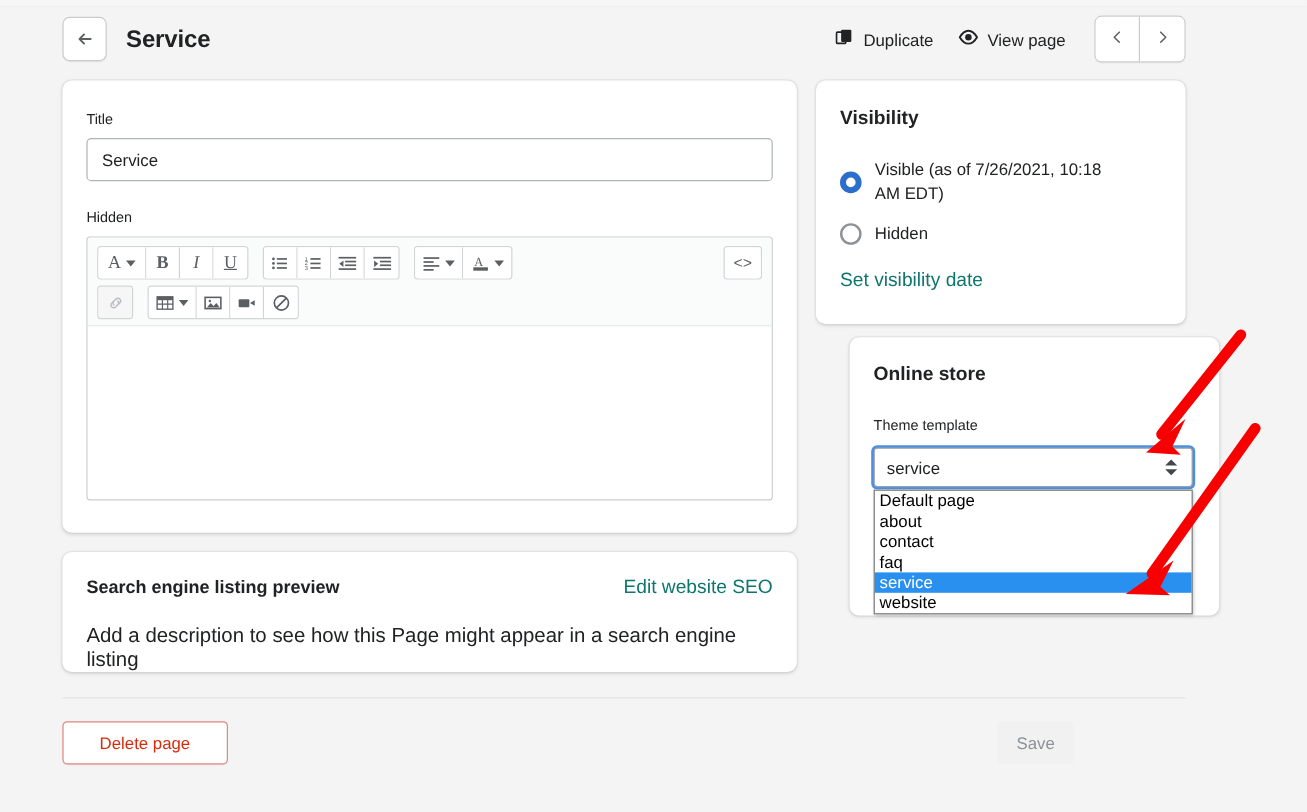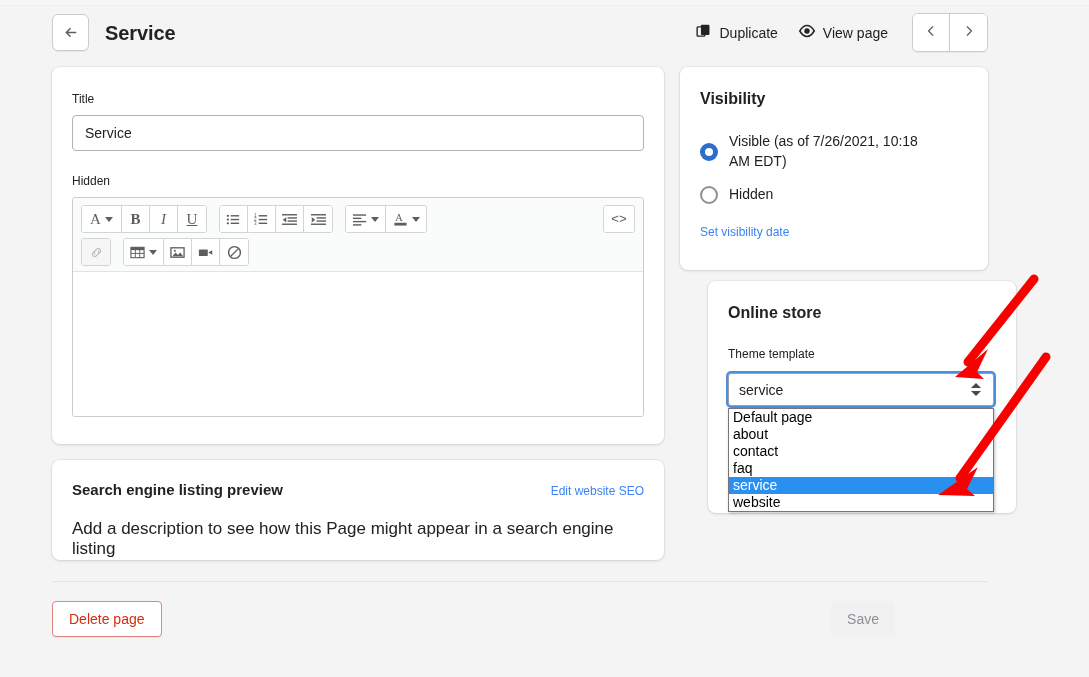--- a/index.html
+++ b/index.html
@@ -126,21 +126,21 @@
     height: 144px; background: #fff;
   }
 
   
   #card-seo { left: 52px; top: 460px; width: 612px; height: 100px; }
   .seo-head {
     display: flex; justify-content: space-between; align-items: baseline;
   }
   .seo-title { font-size: 15px; font-weight: 600; color: #202223; }
   .link {
-    font-size: 12px; color: #3b82f6; cursor: pointer; text-decoration: none;
+    font-size: 16px; color: #0f766e; cursor: pointer; text-decoration: none;
   }
   .seo-body { margin-top: 21px; font-size: 17px; color: #202223; line-height: 20px; }
 
   
   #card-visibility { left: 680px; top: 67px; width: 308px; height: 203px; }
   .card-h {
     font-size: 16px; font-weight: 600; color: #202223; line-height: 24px;
   }
   .radio-row { display: flex; align-items: center; margin-top: 0; cursor: pointer; }
   .radio {
@@ -200,21 +200,21 @@
   }
   .dd-item.selected { background: #2a90f0; color: #fff; }
 
   
   .divider {
     position: absolute; left: 52px; top: 581px; width: 936px; height: 1px;
     background: #e1e3e5;
   }
   .delete-btn {
     position: absolute; left: 52px; top: 601px;
-    height: 36px; padding: 0 16px;
+    height: 36px; padding: 0 30px;
     background: #fff;
     border: 1px solid #e0857f;
     border-radius: 4px;
     color: #d72c0d;
     font-size: 14px;
     font-family: "Liberation Sans", sans-serif;
     cursor: pointer;
     box-shadow: 0 1px 0 rgba(22,29,37,0.05);
   }
   .save-btn {

